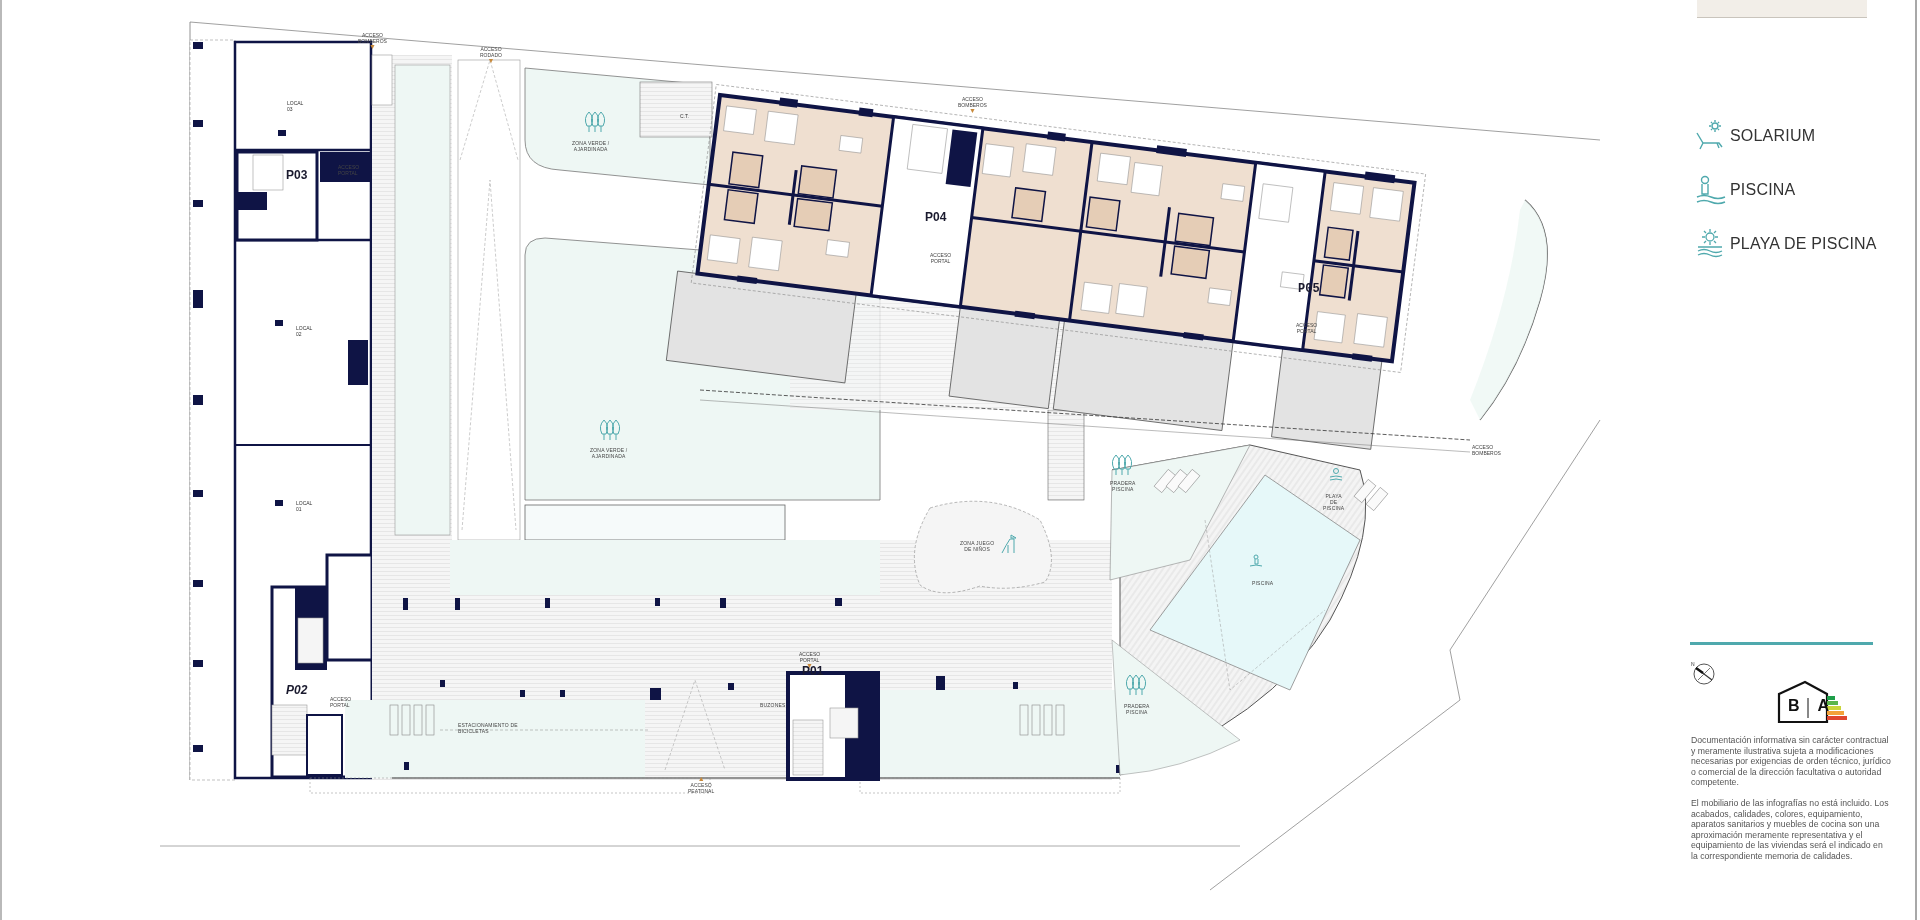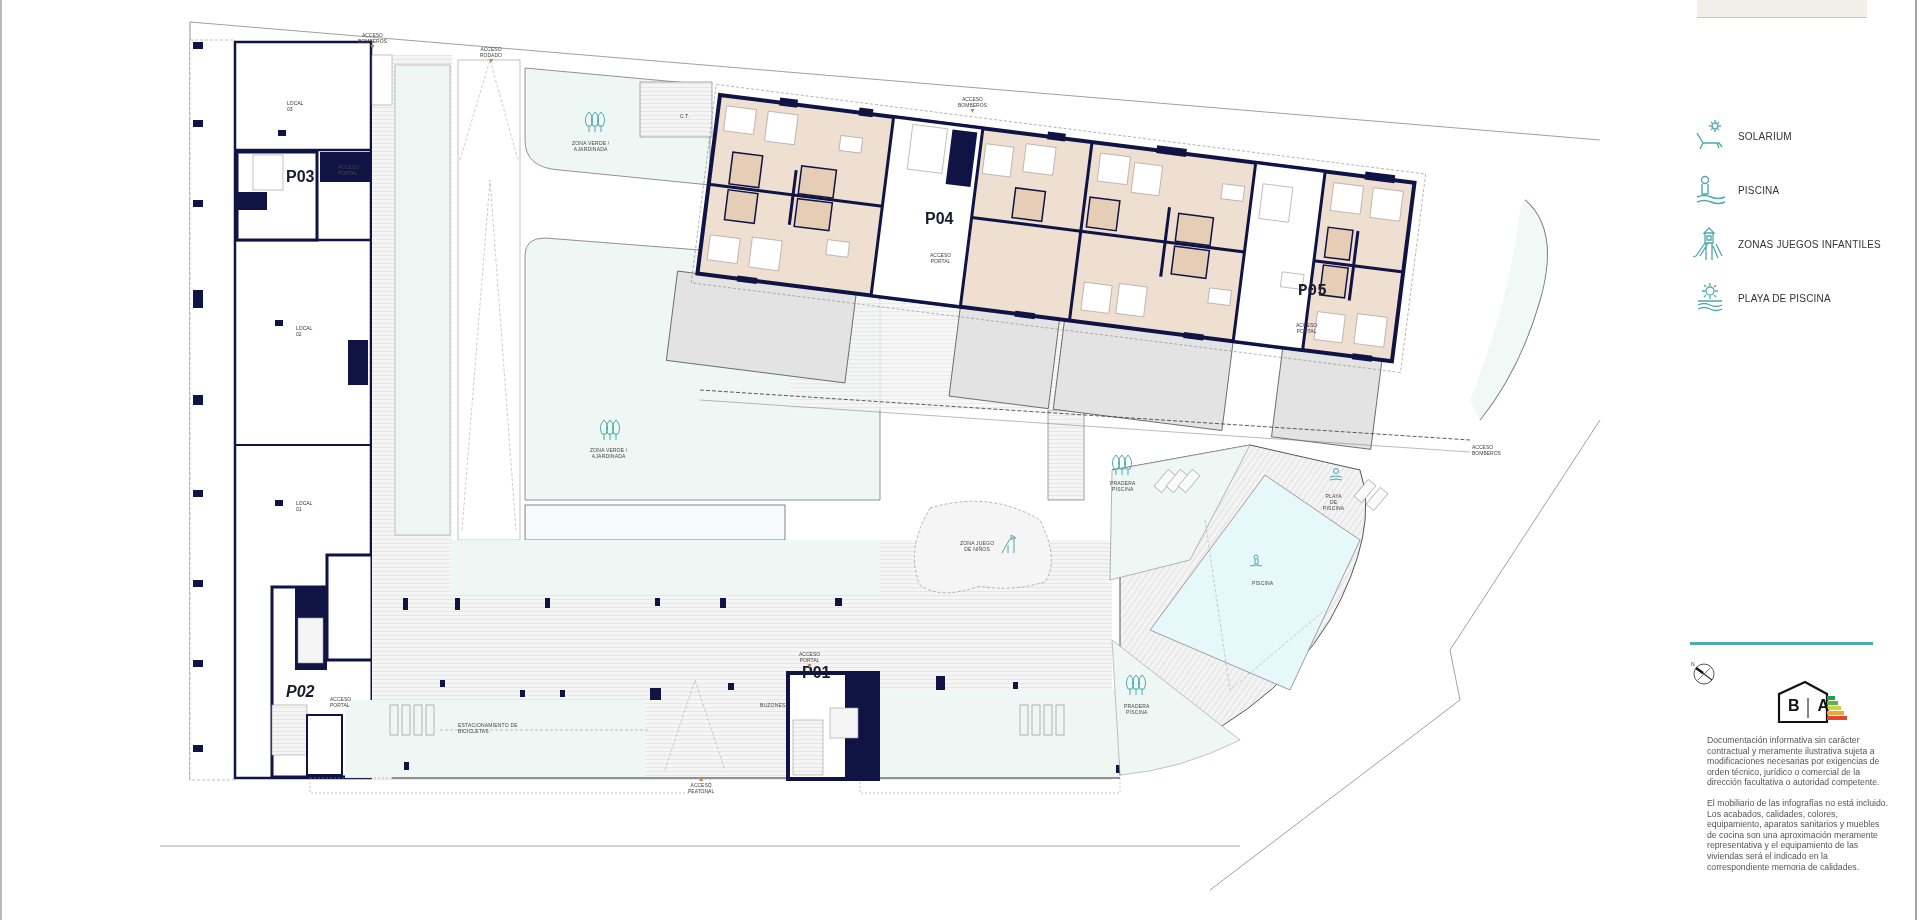--- a/index.html
+++ b/index.html
@@ -2,33 +2,33 @@
 <html><head>
 <meta charset="utf-8">
 <style>
   html, body { margin:0; padding:0; }
   body { width:1920px; height:920px; background:#ffffff; position:relative; overflow:hidden; font-family:"Liberation Sans", sans-serif; }
   .frame-left { position:absolute; left:0; top:0; width:2px; height:920px; background:#b9b9b9; }
   .frame-right { position:absolute; right:3px; top:0; width:2px; height:920px; background:#a8a8a8; }
   #plan { position:absolute; left:0; top:0; width:1680px; height:920px; }
   .lbl { position:absolute; font-size:5px; color:#444; line-height:6px; text-align:center; letter-spacing:.2px; }
   .lbl-room { position:absolute; font-size:5px; color:#333; line-height:6px; }
-  .portal { position:absolute; font-size:16px; font-weight:bold; color:#1a1a2e; }
+  .portal { position:absolute; font-size:12px; font-weight:bold; color:#1a1a2e; }
   .acc { position:absolute; font-size:5px; color:#444; line-height:6px; text-align:center; }
   .tri { color:#c8893a; font-size:7px; }
   
   #legend { position:absolute; left:1690px; top:110px; width:220px; }
   .leg-row { display:flex; align-items:center; height:52px; margin-bottom:2px; }
   .leg-icon { width:40px; height:40px; display:flex; align-items:center; justify-content:center; }
-  .leg-text { font-size:10px; color:#333; margin-left:8px; letter-spacing:.2px; }
+  .leg-text { font-size:16px; color:#333; letter-spacing:.2px; }
   .teal-rule { position:absolute; left:1690px; top:642px; width:183px; height:3px; background:#4fa9ad; }
   .compass { position:absolute; left:1690px; top:660px; width:26px; height:26px; }
   .energy { position:absolute; left:1775px; top:680px; width:80px; height:44px; }
   .disclaimer { position:absolute; left:1691px; top:735px; width:200px; font-size:8.7px; line-height:10.6px; color:#555; }
-  .disclaimer p { margin:0 0 10px 16px; }
+  .disclaimer p { margin:0 0 10px 0; }
   .thumb { position:absolute; left:1697px; top:0; width:170px; height:17px; background:#f2eee8; border-bottom:1px solid #c9c4bc; }
 </style>
 </head>
 <body>
 
 <div class="frame-left"></div>
 <div class="frame-right"></div>
 <div class="thumb"></div>
 
 <svg id="plan" viewBox="0 0 1680 920" xmlns="http://www.w3.org/2000/svg">
@@ -341,28 +341,20 @@
     <div class="leg-icon">
       <svg width="34" height="34" viewBox="0 0 34 34" fill="none" stroke="#4fa9ad" stroke-width="1.4">
           <circle cx="12" cy="7" r="3.5"></circle>
           <path d="M9,11 v10 h6 v-10 M4,24 q7,-3 14,0 t14,0 M4,29 q7,-3 14,0 t14,0"></path>
         </svg>
     </div>
     <span class="leg-text">PISCINA</span>
   </div>
   <div class="leg-row">
     <div class="leg-icon">
-      <svg width="36" height="36" viewBox="0 0 36 36" fill="none" stroke="#4fa9ad" stroke-width="1.3">
-          <path d="M17,2 l-5,5 h10 Z M13,7 v10 h8 v-10 M15,10 h4 v4 h-4 Z M13,17 l-9,13 l-3,1 M16,17 l-8,13 M14,17 v17 M20,17 v17 M21,20 l5,12 M24,18 l6,12"></path>
-        </svg>
-    </div>
-    <span class="leg-text">ZONAS JUEGOS INFANTILES</span>
-  </div>
-  <div class="leg-row">
-    <div class="leg-icon">
       <svg width="34" height="34" viewBox="0 0 34 34" fill="none" stroke="#4fa9ad" stroke-width="1.3">
           <circle cx="17" cy="10" r="4"></circle>
           <path d="M17,2 v3 M17,15 v3 M9,10 h3 M22,10 h3 M11,4 l2,2 M21,14 l2,2 M23,4 l-2,2 M13,14 l-2,2 M5,20 h24 M5,24 q6,-3 12,0 t12,0 M5,28 q6,-3 12,0 t12,0"></path>
         </svg>
     </div>
     <span class="leg-text">PLAYA DE PISCINA</span>
   </div>
 </div>
 
 <div class="teal-rule"></div>

